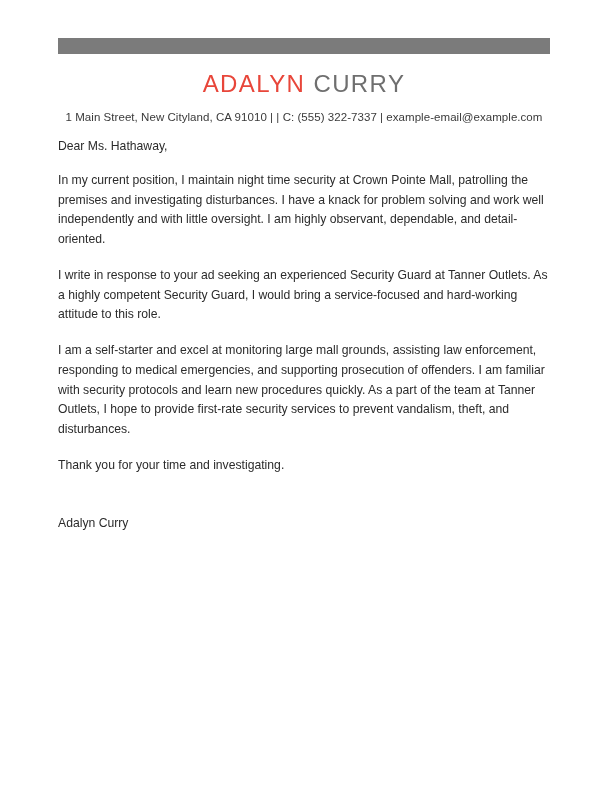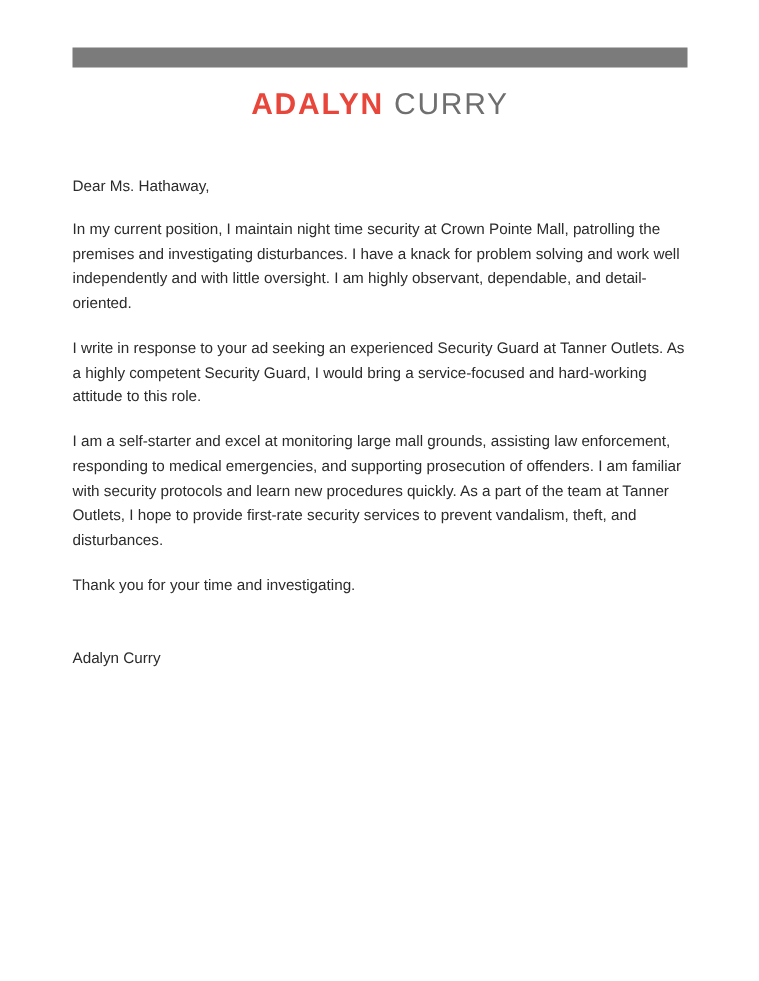--- a/index.html
+++ b/index.html
@@ -37,35 +37,35 @@
   .name-line {
     text-align: center;
     font-size: 24px;
     letter-spacing: 1.4px;
     font-weight: bold;
     margin-top: 8px;
     color: #e8463a;
   }
   .name-first {
     color: #e8463a;
-    font-weight: bold;
+    font-weight: normal;
   }
   .name-last {
     color: #6f6f6f;
     font-weight: normal;
   }
   .contact-line {
     text-align: center;
     font-size: 11.5px;
     color: #3a3a3a;
     margin-top: 13px;
     letter-spacing: 0.05px;
   }
   .body-block {
-    margin-top: 42px;
+    margin-top: 14px;
     font-size: 12.2px;
     line-height: 1.62;
     color: #2b2b2b;
     text-align: left;
   }
   .body-block p {
     margin: 0 0 16px 0;
   }
   .p-greeting {
     margin-bottom: 14px !important;
@@ -87,20 +87,21 @@
 <div class="page">
 
   <div class="top-bar"></div>
 
   <div class="letter">
 
     <div class="name-line">
       <span class="name-first">ADALYN</span><span>&nbsp;</span><span class="name-last">CURRY</span>
     </div>
 
+    <div class="contact-line">1 Main Street, New Cityland, CA 91010 | | C: (555) 322-7337 | example-email@example.com</div>
 
     <div class="body-block">
       <p class="p-greeting">Dear Ms. Hathaway,</p>
       <p>In my current position, I maintain night time security at Crown Pointe Mall, patrolling the premises and investigating disturbances. I have a knack for problem solving and work well independently and with little oversight. I am highly observant, dependable, and detail-oriented.</p>
       <p>I write in response to your ad seeking an experienced Security Guard at Tanner Outlets. As a highly competent Security Guard, I would bring a service-focused and hard-working attitude to this role.</p>
       <p>I am a self-starter and excel at monitoring large mall grounds, assisting law enforcement, responding to medical emergencies, and supporting prosecution of offenders. I am familiar with security protocols and learn new procedures quickly. As a part of the team at Tanner Outlets, I hope to provide first-rate security services to prevent vandalism, theft, and disturbances.</p>
       <p class="p-thanks">Thank you for your time and investigating.</p>
       <p class="p-signature">Adalyn Curry</p>
     </div>
 

